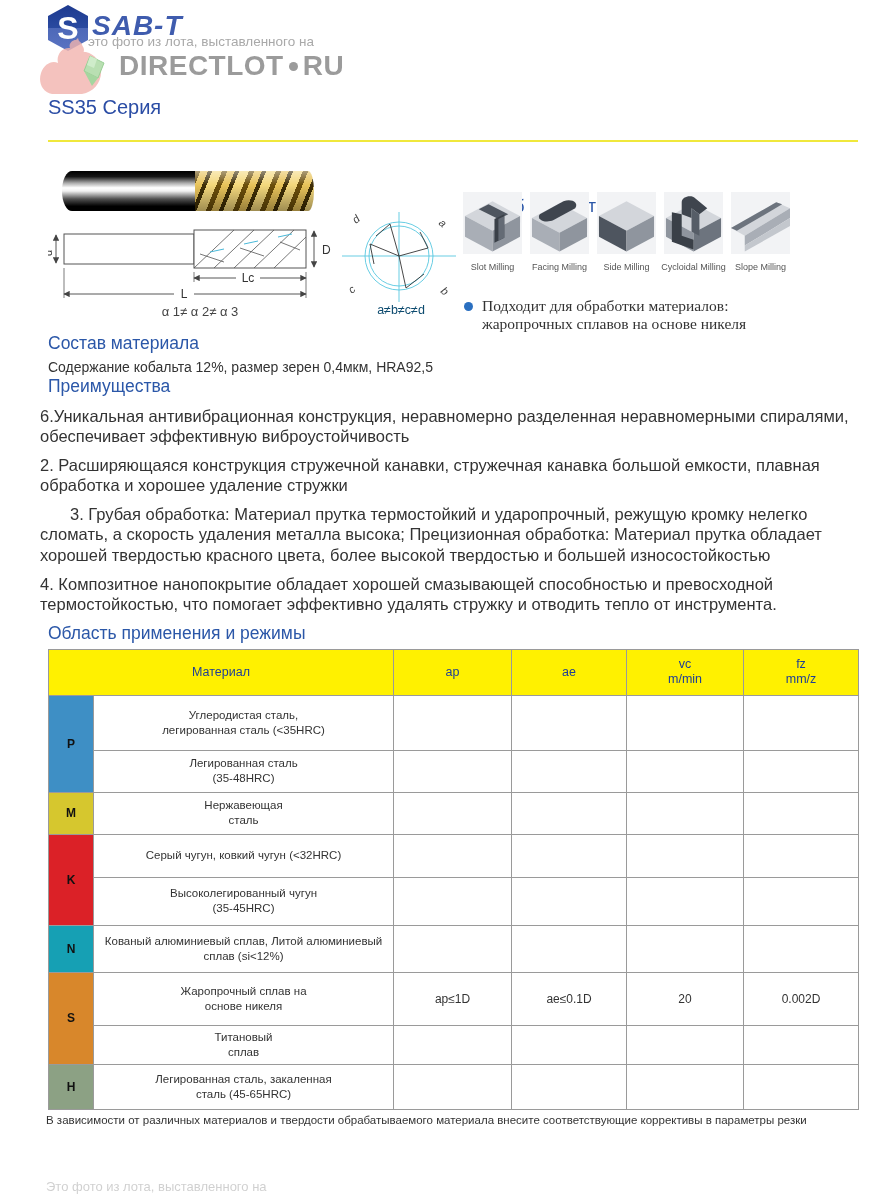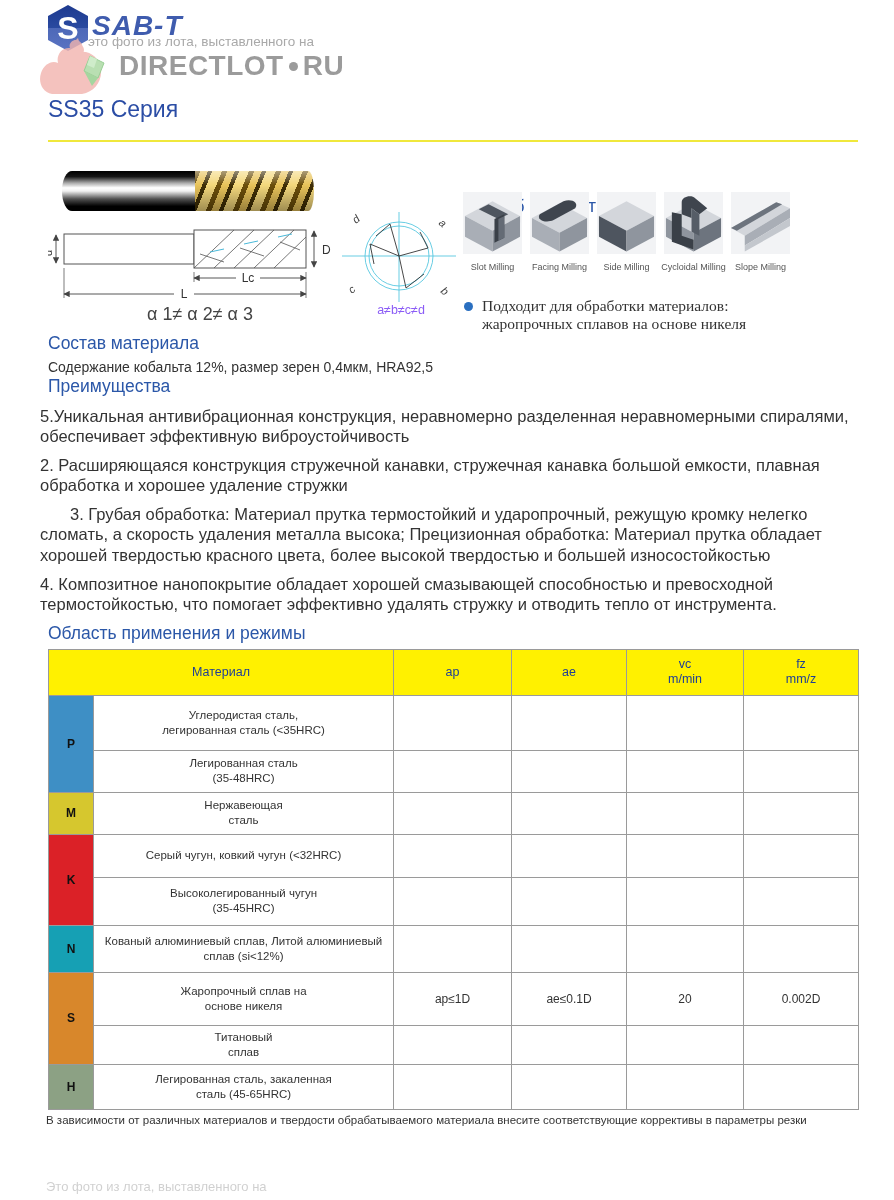--- a/index.html
+++ b/index.html
@@ -9,37 +9,37 @@
 
   
   .logo-hex{left:46px;top:4px;}
   .logo-brand{left:92px;top:10px;font-size:28px;font-weight:bold;font-style:italic;
               color:#3f5cae;letter-spacing:1px;}
   .wm-line{left:88px;top:34px;font-size:13.5px;color:#a9a9a9;}
   .wm-brand{left:119px;top:50px;font-size:28px;font-weight:bold;color:#9b9b9b;letter-spacing:.5px;}
   .wm-brand .dot{display:inline-block;width:9px;height:9px;border-radius:50%;
                  background:#9b9b9b;margin:0 5px 3px 5px;vertical-align:middle;}
   .squirrel{left:38px;top:38px;opacity:.8;}
-  .page-title{left:48px;top:96px;font-size:23px;color:#2b4da5;}
+  .page-title{left:48px;top:96px;font-size:20px;color:#2b4da5;}
   .divider{left:48px;top:140px;width:810px;height:2px;background:#f0e83c;}
 
   
   .endmill-photo{left:62px;top:171px;width:252px;height:40px;display:flex;}
   .shank{width:133px;height:100%;
      background:linear-gradient(180deg,#000 0%,#161616 14%,#aaa 30%,#fff 42%,#f2f2f2 50%,#505050 70%,#000 88%,#000 100%);
      border-top-left-radius:10px 50%;border-bottom-left-radius:10px 50%;}
   .flutes{flex:1;height:100%;
      background:
        linear-gradient(180deg,rgba(255,255,255,.45) 0%,rgba(255,255,255,0) 35%,rgba(0,0,0,.35) 100%),
        repeating-linear-gradient(112deg,#6b4e0a 0 5px,#e8c35a 5px 12px,#3f2e05 12px 16px,#f4d87c 16px 25px);
      border-top-right-radius:6px 50%;border-bottom-right-radius:6px 50%;}
   .side-view{left:48px;top:224px;}
-  .angle-note{left:110px;top:304px;width:180px;text-align:center;font-size:18px;color:#444;}
+  .angle-note{left:110px;top:304px;width:180px;text-align:center;font-size:13px;color:#444;}
   .end-view{left:340px;top:210px;}
-  .end-note{left:345px;top:303px;width:112px;text-align:center;font-size:12.5px;color:#8b5cf6;}
+  .end-note{left:345px;top:303px;width:112px;text-align:center;font-size:12.5px;color:#0c4a6e;}
 
   
   .methods-head{left:464px;top:160px;font-size:17.5px;color:#2b57a8;margin-top:36px;}
   .methods-row{left:463px;top:192px;width:396px;display:flex;gap:8px;}
   .method{width:59px;display:flex;flex-direction:column;align-items:center;}
   .method .tile{width:59px;height:62px;background:#f2f3f5;}
   .method .cap{margin-top:8px;font-size:9px;color:#555;white-space:nowrap;}
   .bullet-wrap{left:464px;top:297px;display:flex;font-family:Liberation Serif, serif;}
   .bullet-dot{width:9px;height:9px;border-radius:50%;background:#2a6fc0;margin:5px 9px 0 0;flex:none;}
   .bullet-text{font-size:15.5px;color:#333;line-height:1.18;}
@@ -222,21 +222,21 @@
   <div class="bullet-dot"></div>
   <div class="bullet-text preline">Подходит для обработки материалов:
 жаропрочных сплавов на основе никеля</div>
 </div>
 
 <div class="abs flow">
   <h3 class="sec">Состав материала</h3>
   <div class="comp-body">Содержание кобальта 12%, размер зерен 0,4мкм, HRA92,5</div>
 
   <h3 class="sec adv-head">Преимущества</h3>
-  <p>5.Уникальная антивибрационная конструкция, неравномерно разделенная неравномерными спиралями, обеспечивает эффективную виброустойчивость</p>
+  <p>6.Уникальная антивибрационная конструкция, неравномерно разделенная неравномерными спиралями, обеспечивает эффективную виброустойчивость</p>
   <p>2. Расширяющаяся конструкция стружечной канавки, стружечная канавка большой емкости, плавная обработка и хорошее удаление стружки</p>
   <p class="indent">3. Грубая обработка: Материал прутка термостойкий и ударопрочный, режущую кромку нелегко сломать, а скорость удаления металла высока; Прецизионная обработка: Материал прутка обладает хорошей твердостью красного цвета, более высокой твердостью и большей износостойкостью</p>
   <p>4. Композитное нанопокрытие обладает хорошей смазывающей способностью и превосходной термостойкостью, что помогает эффективно удалять стружку и отводить тепло от инструмента.</p>
 
   <h3 class="sec app-head">Область применения и режимы</h3>
 
   <table class="app">
     <colgroup>
         <col style="width:45px">
         <col style="width:300px">

